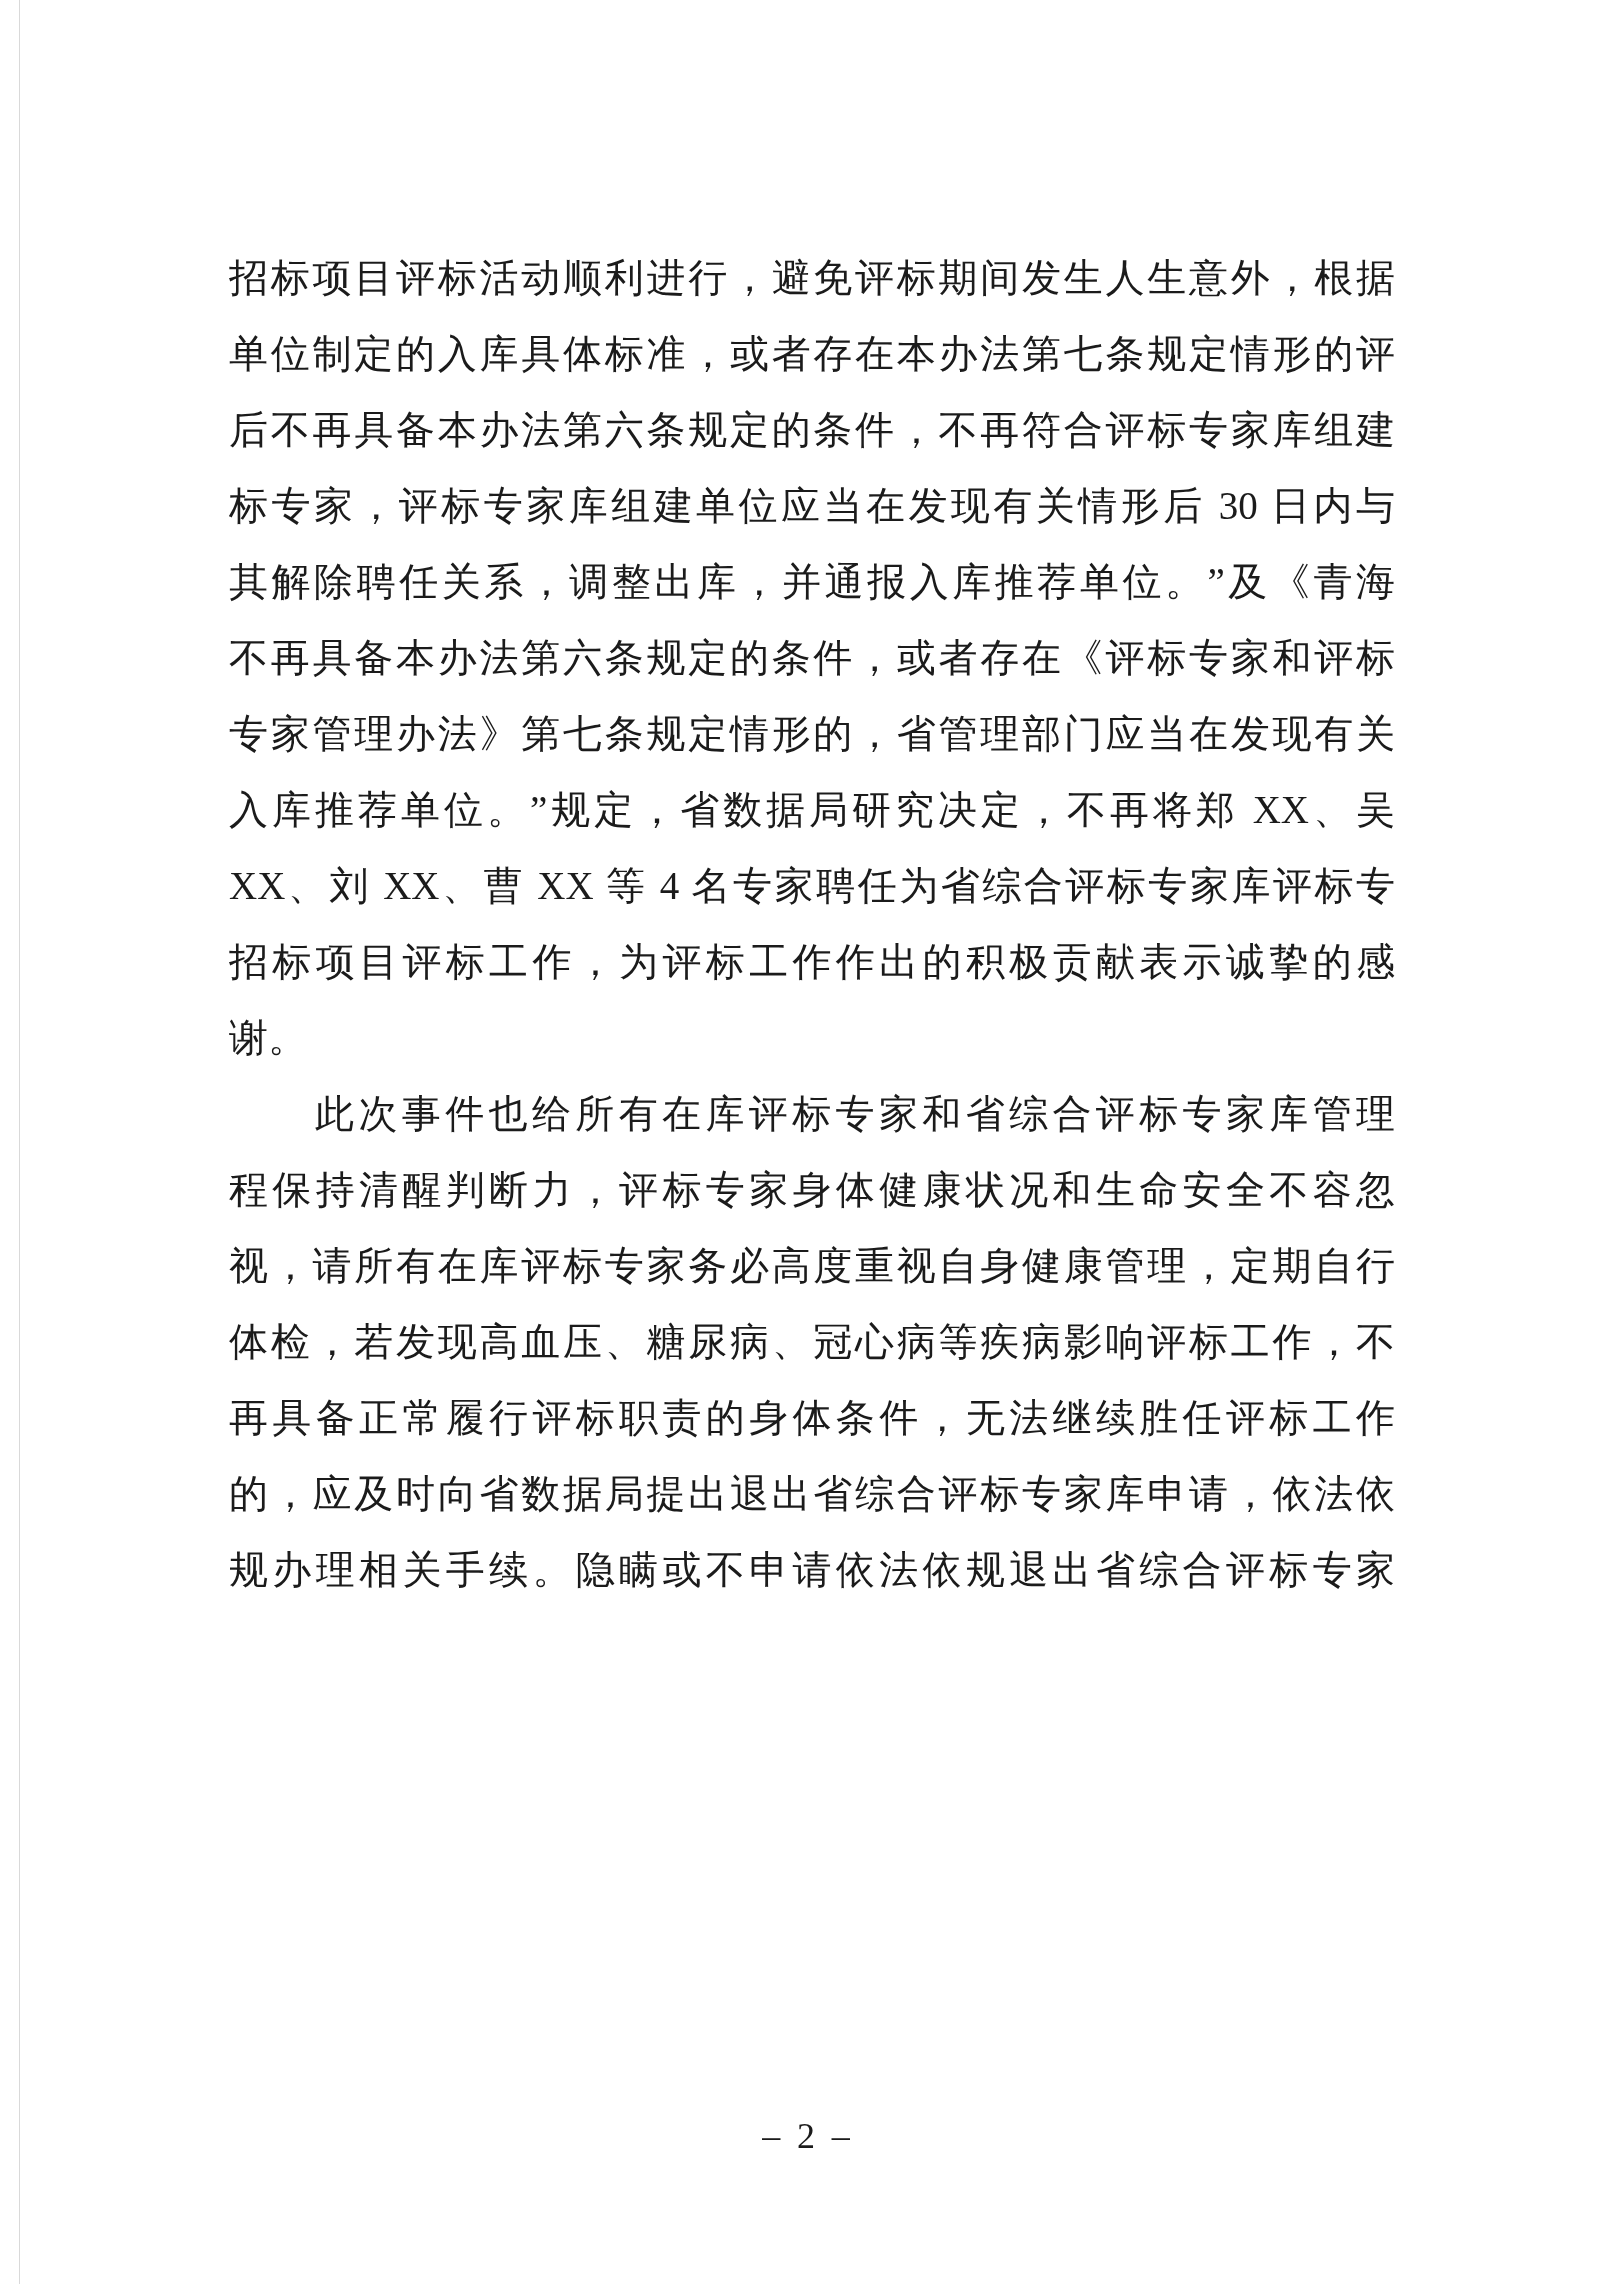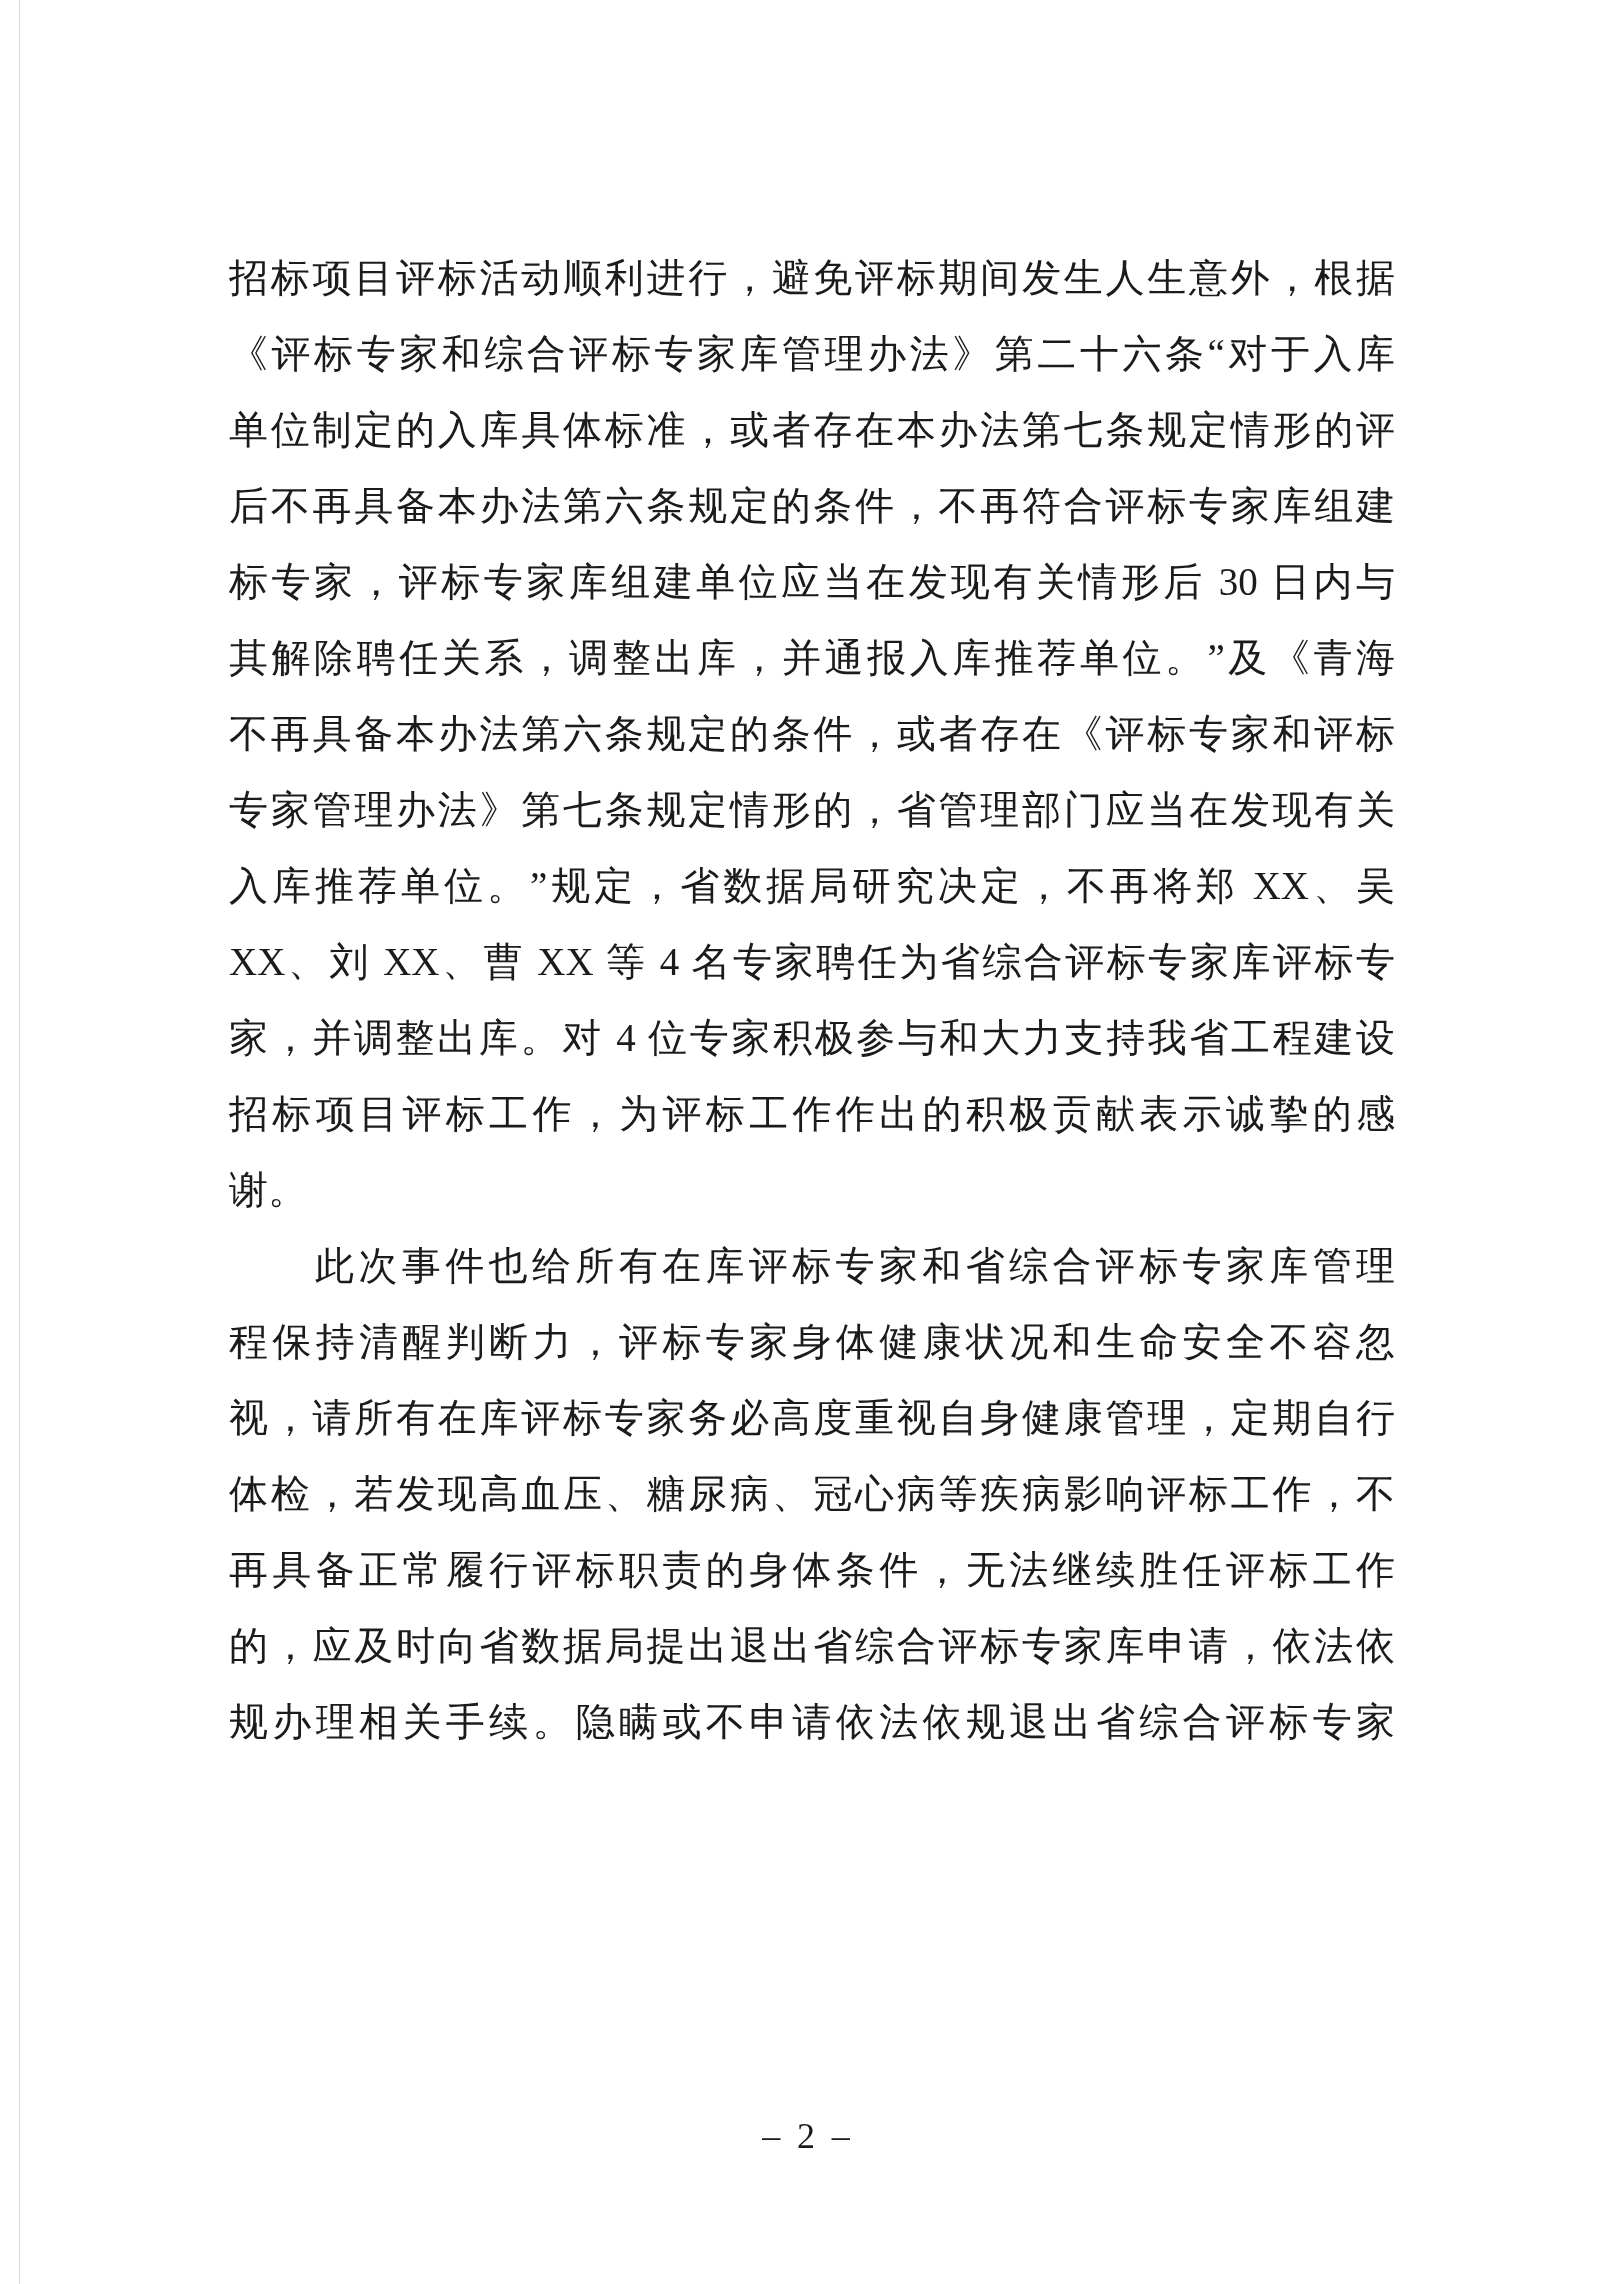--- a/index.html
+++ b/index.html
@@ -65,30 +65,28 @@
   }
 </style>
 </head>
 <body>
 
 <div class="page">
   <div class="scan-edge"></div>
 
   <main class="text-block">
     <div class="line">招标项目评标活动顺利进行，避免评标期间发生人生意外，根据</div>
-    <div class="line">《评标专家和综合评标专家库管理办法》第二十六条“对于入库</div>
     <div class="line">单位制定的入库具体标准，或者存在本办法第七条规定情形的评</div>
     <div class="line">后不再具备本办法第六条规定的条件，不再符合评标专家库组建</div>
     <div class="line">标专家，评标专家库组建单位应当在发现有关情形后 30 日内与</div>
     <div class="line">其解除聘任关系，调整出库，并通报入库推荐单位。”及《青海</div>
     <div class="line">不再具备本办法第六条规定的条件，或者存在《评标专家和评标</div>
     <div class="line">专家管理办法》第七条规定情形的，省管理部门应当在发现有关</div>
     <div class="line">入库推荐单位。”规定，省数据局研究决定，不再将郑 XX、吴</div>
     <div class="line">XX、刘 XX、曹 XX 等 4 名专家聘任为省综合评标专家库评标专</div>
-    <div class="line">家，并调整出库。对 4 位专家积极参与和大力支持我省工程建设</div>
     <div class="line">招标项目评标工作，为评标工作作出的积极贡献表示诚挚的感</div>
     <div class="line no-stretch">谢。</div>
     <div class="line indent">此次事件也给所有在库评标专家和省综合评标专家库管理</div>
     <div class="line">程保持清醒判断力，评标专家身体健康状况和生命安全不容忽</div>
     <div class="line">视，请所有在库评标专家务必高度重视自身健康管理，定期自行</div>
     <div class="line">体检，若发现高血压、糖尿病、冠心病等疾病影响评标工作，不</div>
     <div class="line">再具备正常履行评标职责的身体条件，无法继续胜任评标工作</div>
     <div class="line">的，应及时向省数据局提出退出省综合评标专家库申请，依法依</div>
     <div class="line">规办理相关手续。隐瞒或不申请依法依规退出省综合评标专家</div>
   </main>

